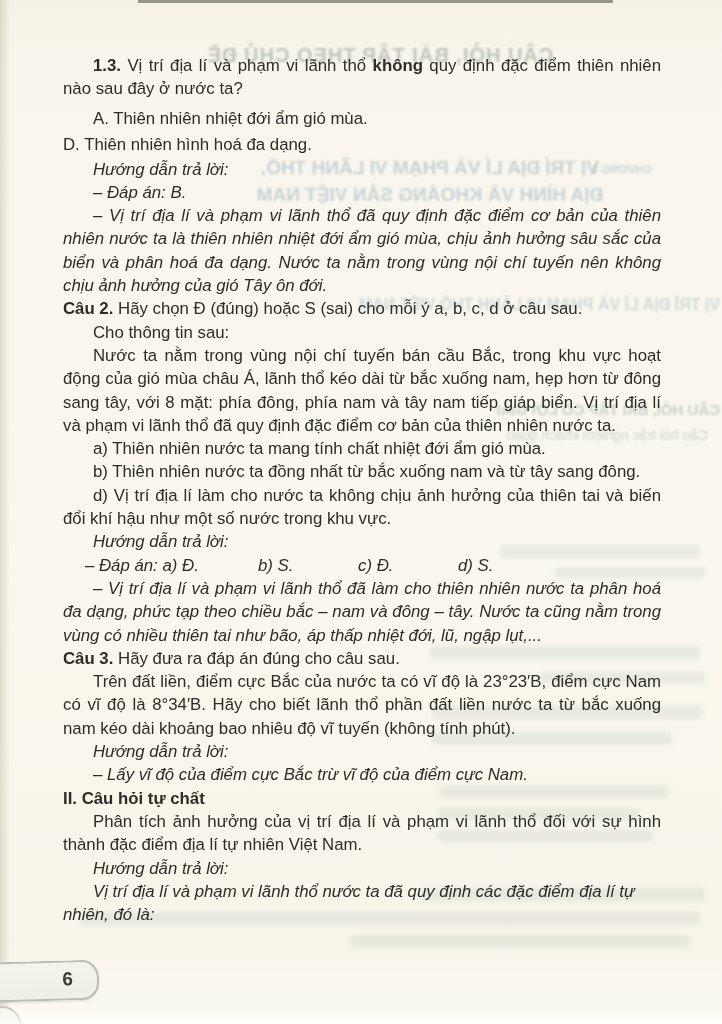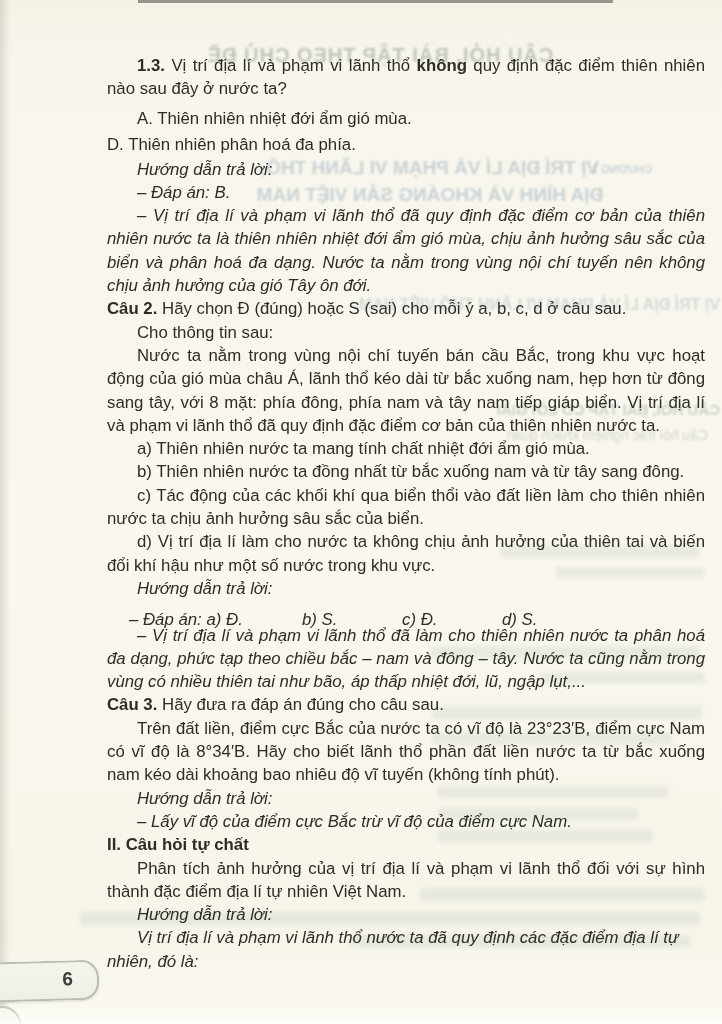--- a/index.html
+++ b/index.html
@@ -21,33 +21,33 @@
   .bleed{position:absolute;transform:scaleX(-1);filter:blur(1.3px);white-space:nowrap;font-weight:bold;}
   .bleed-top{left:55px;top:44px;width:650px;font-size:20px;color:rgba(148,156,152,0.55);letter-spacing:1px;text-align:center;}
   .bleed-ch1{left:150px;top:157px;width:560px;font-size:19px;color:rgba(168,186,199,0.6);text-align:center;}
   .bleed-ch2{left:150px;top:184px;width:560px;font-size:19px;color:rgba(168,186,199,0.6);text-align:center;}
   .bleed-badge{left:592px;top:163px;width:60px;font-size:11px;color:rgba(168,186,199,0.55);text-align:center;}
   .bleed-t2{left:380px;top:296px;width:340px;font-size:16px;color:rgba(178,194,203,0.55);text-align:left;}
   .bleed-sec{left:428px;top:401px;width:292px;font-size:15px;color:rgba(158,181,175,0.55);text-align:left;}
   .bleed-sub{left:448px;top:427px;width:260px;font-size:14px;font-weight:normal;color:rgba(170,182,174,0.5);text-align:left;}
   .smudge{position:absolute;background:rgba(172,186,178,0.22);filter:blur(2px);border-radius:4px;}
   
-  .content{position:absolute;left:63px;top:54px;width:598px;font-size:16.8px;line-height:23.3px;margin-left:44px;}
+  .content{position:absolute;left:63px;top:54px;width:598px;font-size:16.8px;line-height:23.3px;}
   .content p{margin:0;}
   .indent{text-indent:30px;}
   .just{text-align:justify;}
   .it{font-style:italic;}
   b,.b{font-weight:bold;}
   .opts{margin-top:5px;}
   .opt-row{display:flex;line-height:26px;}
   .opt-cell-a{width:310px;padding-left:30px;box-sizing:border-box;}
   .opt-cell-b{flex:1;}
   .mt4{margin-top:4px;} .mt6{margin-top:6px;}
   .ans-row{position:relative;height:23.3px;font-style:italic;}
-  .ans-row span{position:absolute;top:8px;text-align:right;}
+  .ans-row span{position:absolute;top:0;text-align:right;}
   .ans-0{left:22px;} .ans-1{left:195px;} .ans-2{left:295px;} .ans-3{left:395px;}
   
   .page-tab{
     position:absolute;left:-4px;top:961px;width:101px;height:36px;
     background:linear-gradient(180deg,#f3f5ec,#eef0e6);
     border:2px solid #b6bead;border-left:none;
     border-radius:0 17px 17px 0 / 0 18px 18px 0;
     transform:rotate(-1.6deg);
     box-shadow:0 1px 2px rgba(120,125,105,0.25);
   }
@@ -87,34 +87,33 @@
 
   <div class="content">
 
     <p class="indent just"><b>1.3.</b><span> Vị trí địa lí và phạm vi lãnh thổ </span><b>không</b><span> quy định đặc điểm thiên nhiên nào sau đây ở nước ta?</span></p>
 
     <div class="opts">
       <div class="opt-row">
         <span class="opt-cell-a"><span>A. </span><span>Thiên nhiên nhiệt đới ẩm gió mùa.</span></span>
       </div>
       <div class="opt-row">
-        <span class="opt-cell-b"><span>D. </span><span>Thiên nhiên phân hoá đa phía.</span></span>
+        <span class="opt-cell-b"><span>D. </span><span>Thiên nhiên hình hoá đa dạng.</span></span>
       </div>
     </div>
 
     <p class="indent it mt4">Hướng dẫn trả lời:</p>
     <p class="indent it">– Đáp án: B.</p>
     <p class="indent it just">– Vị trí địa lí và phạm vi lãnh thổ đã quy định đặc điểm cơ bản của thiên nhiên nước ta là thiên nhiên nhiệt đới ẩm gió mùa, chịu ảnh hưởng sâu sắc của biển và phân hoá đa dạng. Nước ta nằm trong vùng nội chí tuyến nên không chịu ảnh hưởng của gió Tây ôn đới.</p>
 
     <p class="mt4"><b>Câu 2.</b><span> Hãy chọn Đ (đúng) hoặc S (sai) cho mỗi ý a, b, c, d ở câu sau.</span></p>
     <p class="indent">Cho thông tin sau:</p>
     <p class="indent just">Nước ta nằm trong vùng nội chí tuyến bán cầu Bắc, trong khu vực hoạt động của gió mùa châu Á, lãnh thổ kéo dài từ bắc xuống nam, hẹp hơn từ đông sang tây, với 8 mặt: phía đông, phía nam và tây nam tiếp giáp biển. Vị trí địa lí và phạm vi lãnh thổ đã quy định đặc điểm cơ bản của thiên nhiên nước ta.</p>
     <p class="indent">a) Thiên nhiên nước ta mang tính chất nhiệt đới ẩm gió mùa.</p>
     <p class="indent">b) Thiên nhiên nước ta đồng nhất từ bắc xuống nam và từ tây sang đông.</p>
-    <p class="indent just">c) Tác động của các khối khí qua biển thổi vào đất liền làm cho thiên nhiên nước ta chịu ảnh hưởng sâu sắc của biển.</p>
     <p class="indent just">d) Vị trí địa lí làm cho nước ta không chịu ảnh hưởng của thiên tai và biến đổi khí hậu như một số nước trong khu vực.</p>
     <p class="indent it">Hướng dẫn trả lời:</p>
     <div class="ans-row">
       <span class="ans-0">– Đáp án: a) Đ.</span>
       <span class="ans-1">b) S.</span>
       <span class="ans-2">c) Đ.</span>
       <span class="ans-3">d) S.</span>
     </div>
     <p class="indent it just">– Vị trí địa lí và phạm vi lãnh thổ đã làm cho thiên nhiên nước ta phân hoá đa dạng, phức tạp theo chiều bắc – nam và đông – tây. Nước ta cũng nằm trong vùng có nhiều thiên tai như bão, áp thấp nhiệt đới, lũ, ngập lụt,...</p>
 

